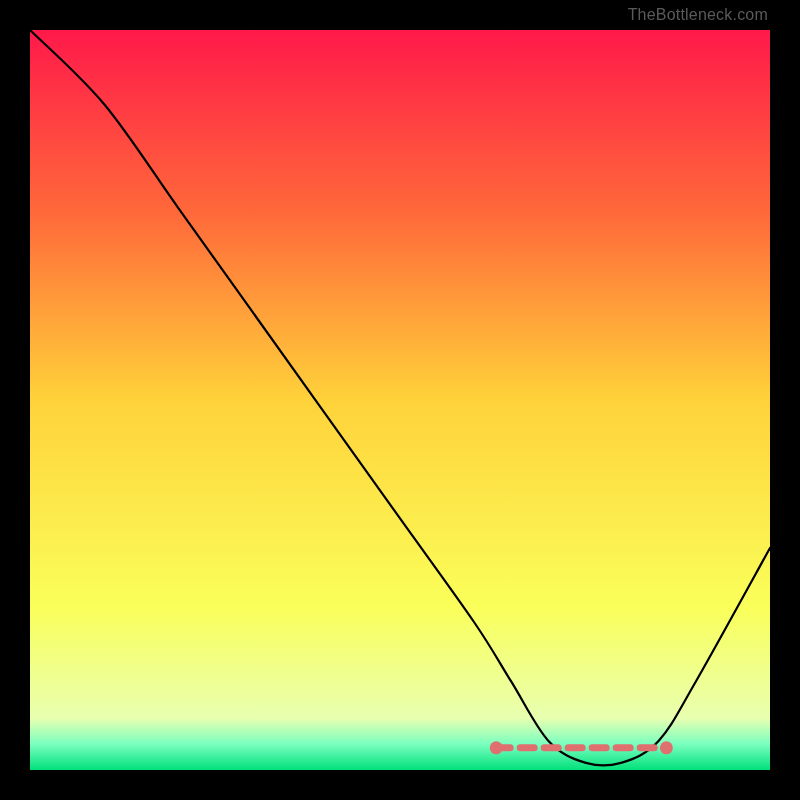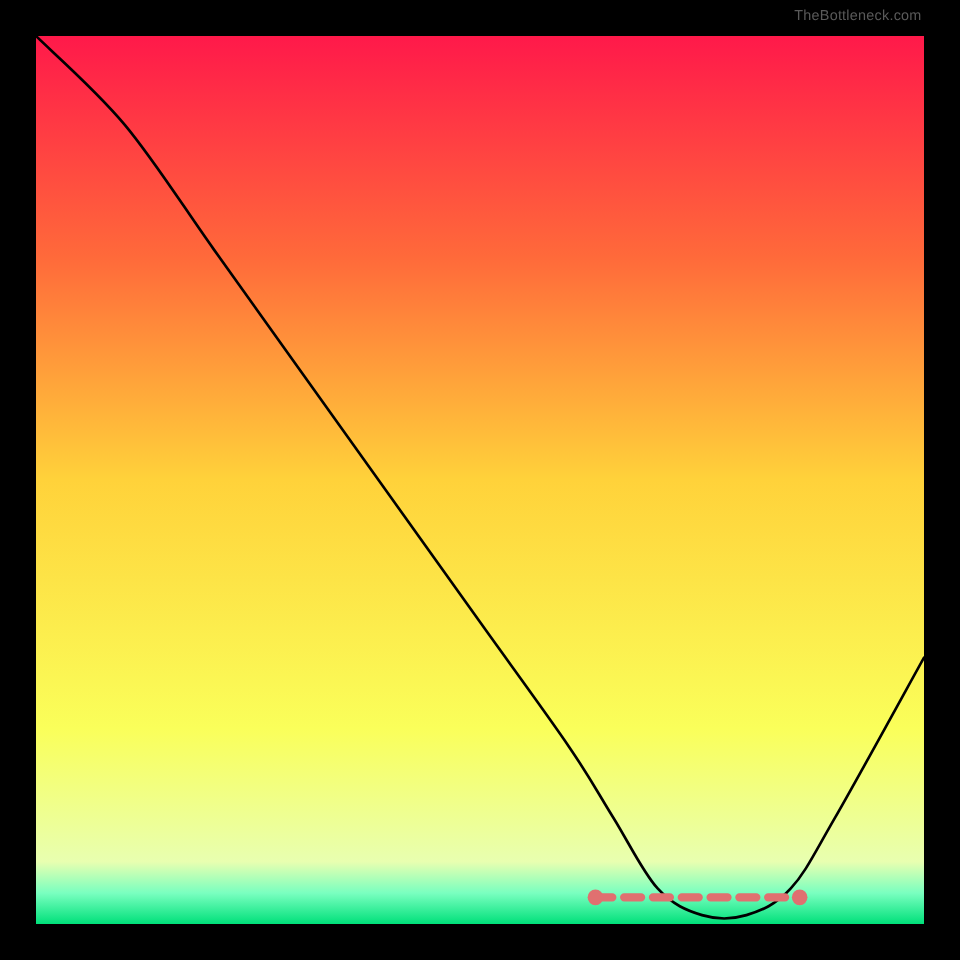--- a/index.html
+++ b/index.html
@@ -35,21 +35,21 @@
     position: absolute;
     inset: 0;
     width: 100%;
     height: 100%;
   }
   .watermark {
     position: absolute;
     top: 6px;
     right: 32px;
     color: #5a5a5a;
-    font-size: 12px;
+    font-size: 16px;
     letter-spacing: 0.2px;
   }
 </style>
 </head>
 <body>
 
 <div class="frame">
 
   <div class="watermark">TheBottleneck.com</div>
 

